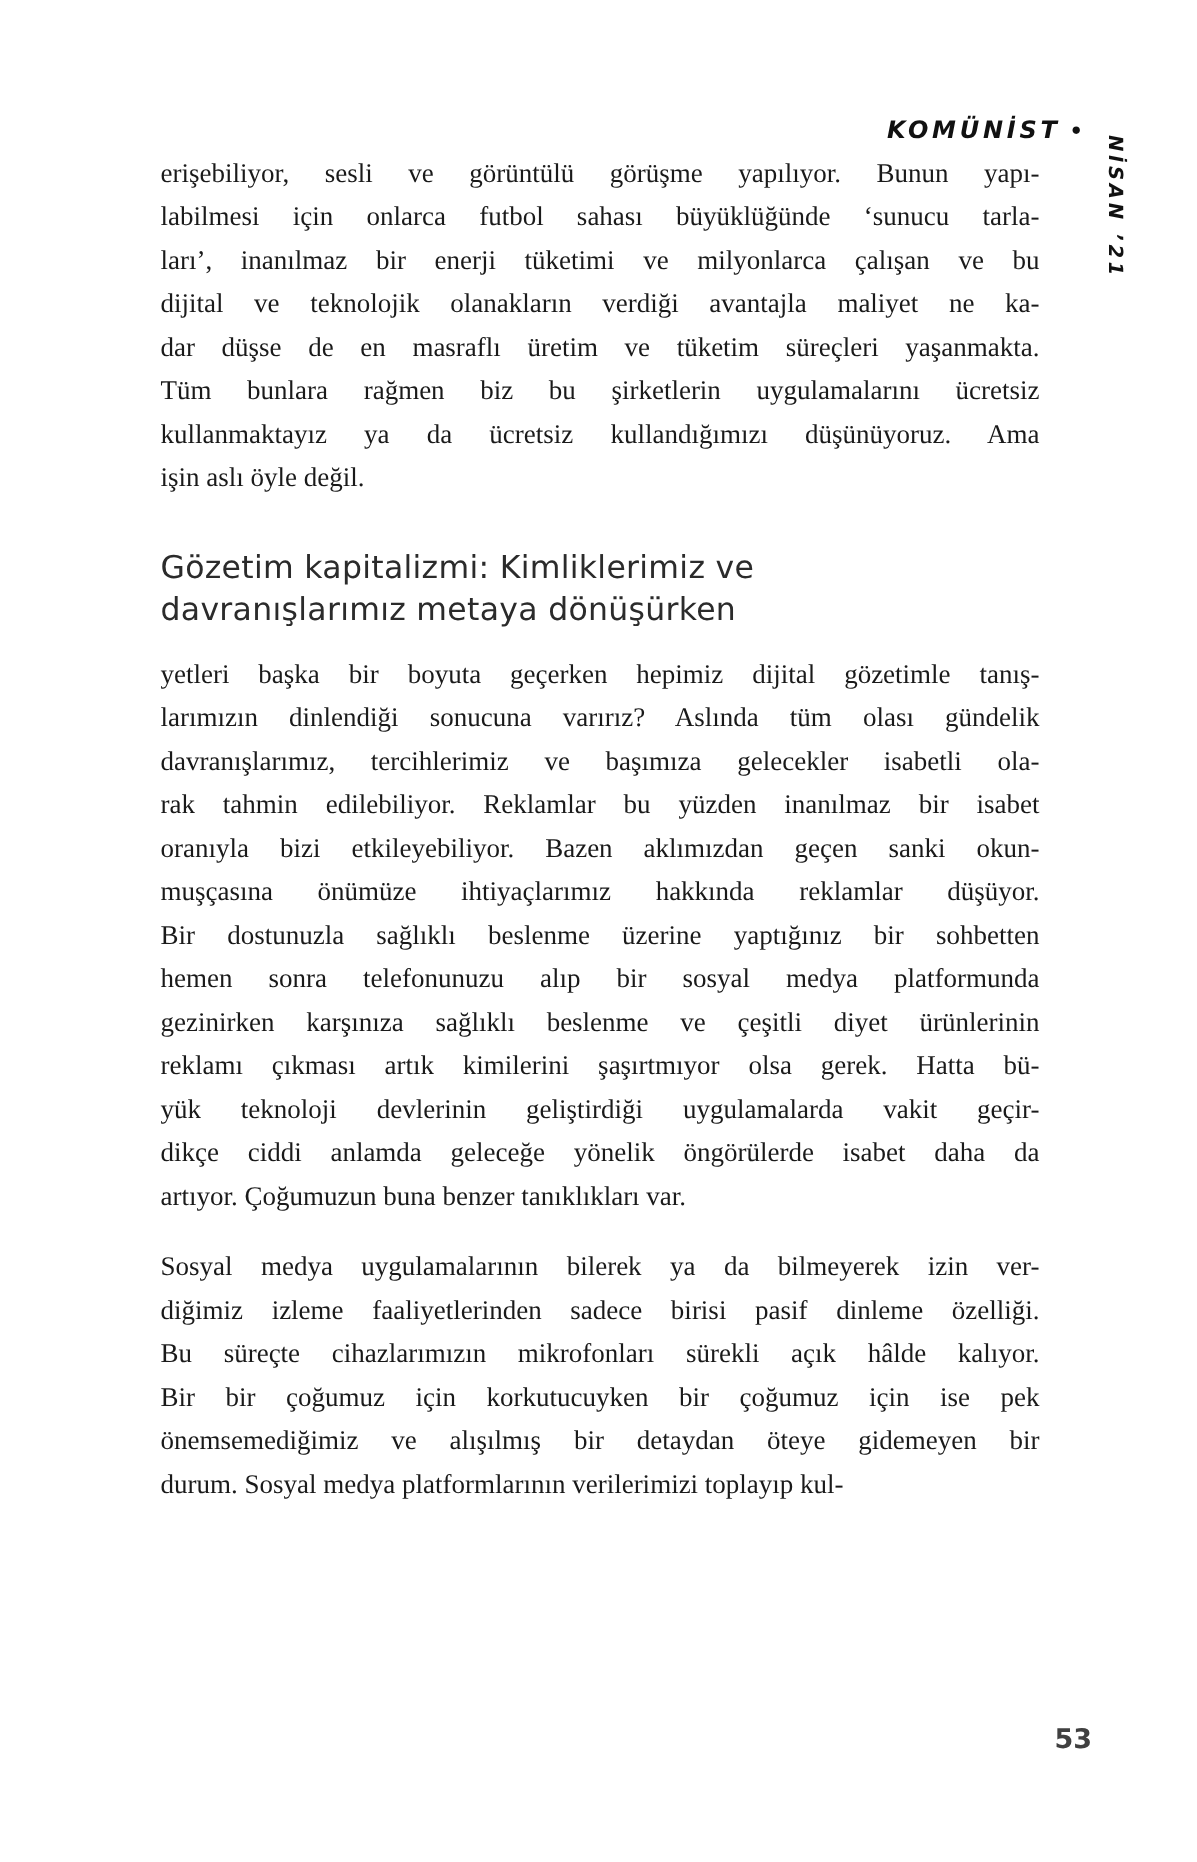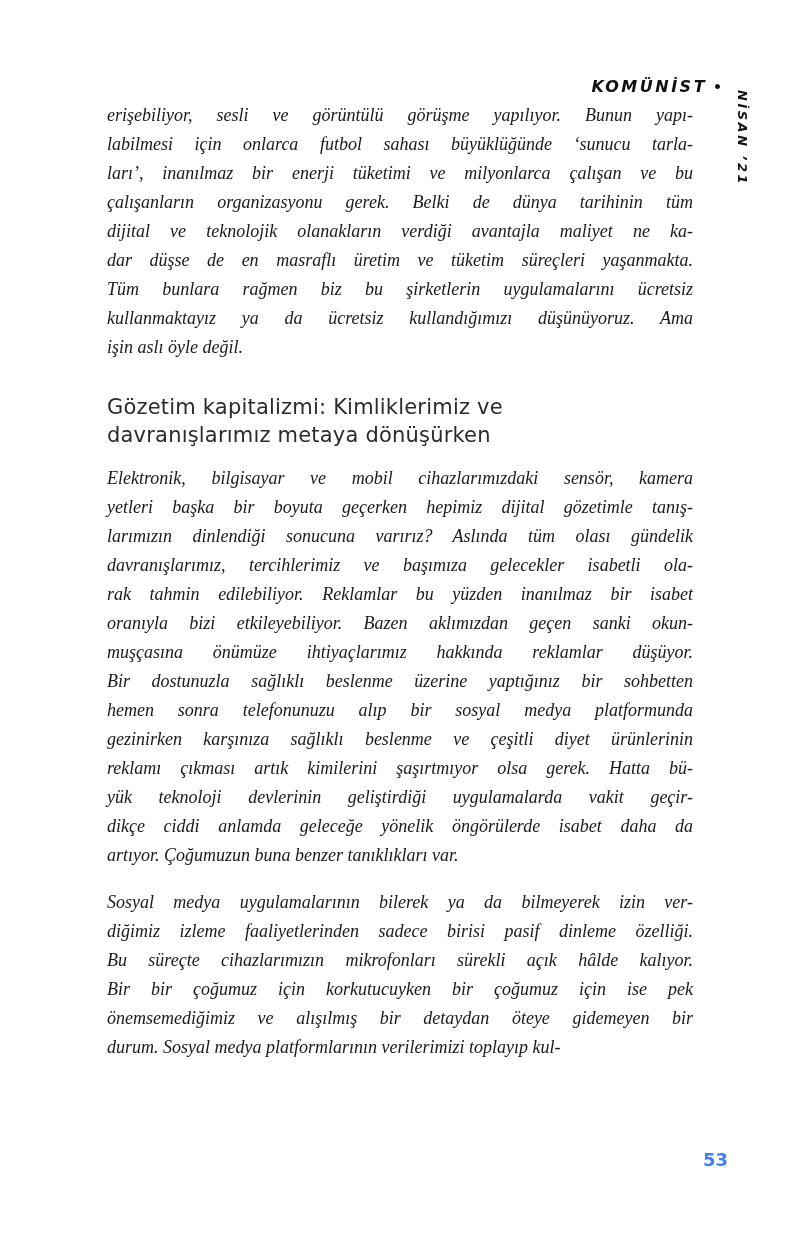--- a/index.html
+++ b/index.html
@@ -60,21 +60,20 @@
   }
   .para {
     font-size: 18px;
     line-height: 29px;
     color: #1a1a1a;
   }
   .para .line {
     text-align: justify;
     text-align-last: justify;
     white-space: nowrap;
-    font-style: italic;
   }
   .para .line.last {
     text-align: left;
     text-align-last: left;
   }
   .heading {
     font-family: "DejaVu Sans", "Liberation Sans", sans-serif;
     font-size: 21px;
     line-height: 28px;
     font-weight: 500;
@@ -92,55 +91,53 @@
   }
 
   
   .page-number {
     position: absolute;
     top: 1149px;
     right: 70px;
     font-family: "DejaVu Sans", sans-serif;
     font-weight: bold;
     font-size: 18px;
-    color: #3b82f6;
+    color: #404040;
   }
 </style>
 </head>
 <body>
 
 <div class="page">
 
   <div class="masthead">
     <span>KOMÜNİST</span><span class="bullet">•</span>
   </div>
 
   <div class="issue-vertical">NİSAN ’21</div>
 
   <div class="content">
 
     <div class="para">
         <div class="line">erişebiliyor, sesli ve görüntülü görüşme yapılıyor. Bunun yapı-</div>
         <div class="line">labilmesi için onlarca futbol sahası büyüklüğünde ‘sunucu tarla-</div>
         <div class="line">ları’, inanılmaz bir enerji tüketimi ve milyonlarca çalışan ve bu</div>
-        <div class="line">çalışanların organizasyonu gerek. Belki de dünya tarihinin tüm</div>
         <div class="line">dijital ve teknolojik olanakların verdiği avantajla maliyet ne ka-</div>
         <div class="line">dar düşse de en masraflı üretim ve tüketim süreçleri yaşanmakta.</div>
         <div class="line">Tüm bunlara rağmen biz bu şirketlerin uygulamalarını ücretsiz</div>
         <div class="line">kullanmaktayız ya da ücretsiz kullandığımızı düşünüyoruz. Ama</div>
         <div class="line last">işin aslı öyle değil.</div>
       </div>
 
     <div class="heading">
         <div class="line">Gözetim kapitalizmi: Kimliklerimiz ve</div>
         <div class="line last">davranışlarımız metaya dönüşürken</div>
       </div>
 
     <div class="para">
-        <div class="line">Elektronik, bilgisayar ve mobil cihazlarımızdaki sensör, kamera</div>
         <div class="line">yetleri başka bir boyuta geçerken hepimiz dijital gözetimle tanış-</div>
         <div class="line">larımızın dinlendiği sonucuna varırız? Aslında tüm olası gündelik</div>
         <div class="line">davranışlarımız, tercihlerimiz ve başımıza gelecekler isabetli ola-</div>
         <div class="line">rak tahmin edilebiliyor. Reklamlar bu yüzden inanılmaz bir isabet</div>
         <div class="line">oranıyla bizi etkileyebiliyor. Bazen aklımızdan geçen sanki okun-</div>
         <div class="line">muşçasına önümüze ihtiyaçlarımız hakkında reklamlar düşüyor.</div>
         <div class="line">Bir dostunuzla sağlıklı beslenme üzerine yaptığınız bir sohbetten</div>
         <div class="line">hemen sonra telefonunuzu alıp bir sosyal medya platformunda</div>
         <div class="line">gezinirken karşınıza sağlıklı beslenme ve çeşitli diyet ürünlerinin</div>
         <div class="line">reklamı çıkması artık kimilerini şaşırtmıyor olsa gerek. Hatta bü-</div>

